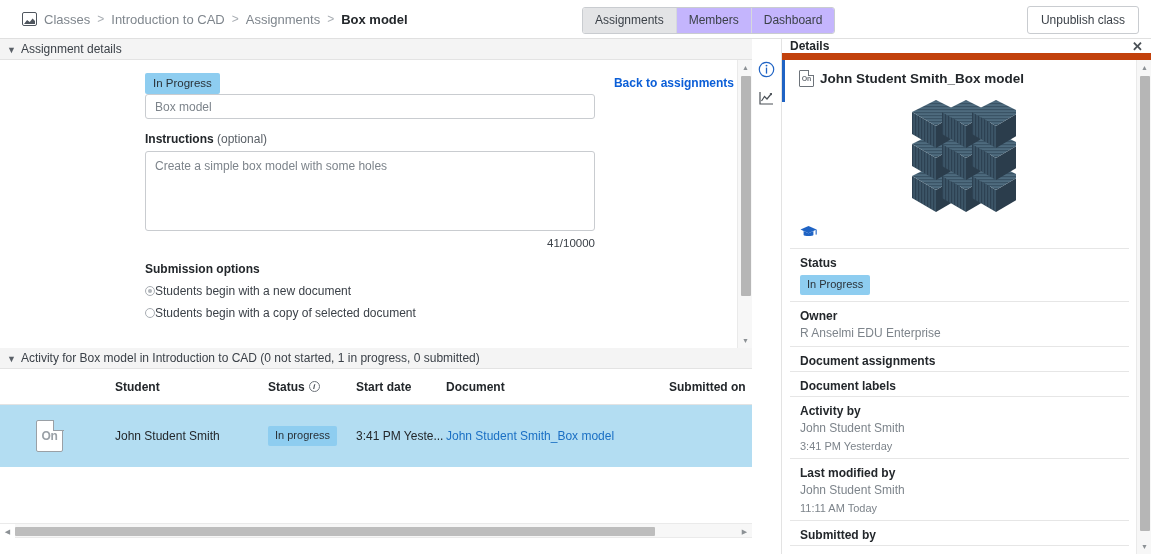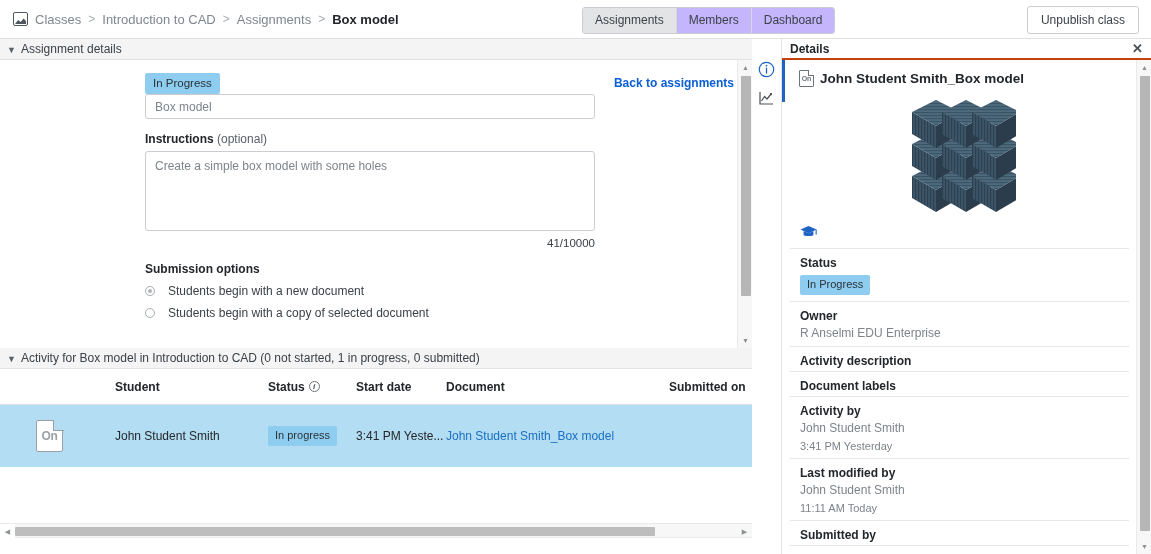--- a/index.html
+++ b/index.html
@@ -13,21 +13,21 @@
     color: #333940;
   }
   .app { position: relative; width: 1151px; height: 554px; }
 
   
   .topbar {
     position: absolute; top: 0; left: 0; width: 1151px; height: 39px;
     background: #ffffff; border-bottom: 1px solid #e0e0e0;
     display: flex; align-items: center;
   }
-  .breadcrumb { display: flex; align-items: center; padding-left: 13px; gap: 7px; }
+  .breadcrumb { display: flex; align-items: center; padding-left: 22px; gap: 7px; }
   .bc-icon {
     width: 15px; height: 14px; display: inline-block; position: relative;
     border: 1.6px solid #4f565e; border-radius: 2px; background: #fff;
   }
   .bc-icon::after {
     content: ""; position: absolute; left: 1px; right: 1px; bottom: 1px; height: 6px;
     background: #4f565e;
     clip-path: polygon(0% 100%, 28% 34%, 52% 68%, 78% 10%, 100% 52%, 100% 100%);
   }
   .bc-link { color: #7f868d; font-size: 13px; text-decoration: none; cursor: pointer; }
@@ -81,21 +81,21 @@
     width: 450px; height: 25px; border: 1px solid #c9ccd0; border-radius: 3px;
     padding: 0 9px; font-size: 12px; color: #7d848b; background: #fff;
     font-family: "Liberation Sans", sans-serif;
   }
   .text-area {
     width: 450px; height: 80px; border: 1px solid #c9ccd0; border-radius: 3px;
     padding: 7px 9px; font-size: 12px; color: #7d848b; background: #fff; resize: none;
     font-family: "Liberation Sans", sans-serif;
   }
   .counter { width: 450px; text-align: right; font-size: 11.5px; color: #3b4148; margin-top: 3px; }
-  .opt-row { display: flex; align-items: center; gap: 13px; margin-top: 8px; font-size: 12px; color: #3b4148; cursor: pointer; }
+  .opt-row { display: flex; align-items: center; gap: 0; margin-top: 8px; font-size: 12px; color: #3b4148; cursor: pointer; }
   .radio {
     width: 10px; height: 10px; border-radius: 50%; border: 1px solid #a8adb3;
     background: #fff; display: inline-block; position: relative; flex: none;
   }
   .radio.on::after {
     content: ""; position: absolute; left: 2px; top: 2px; width: 4px; height: 4px;
     border-radius: 50%; background: #b0b5ba;
   }
 
   
@@ -159,21 +159,21 @@
   .rail {
     position: absolute; top: 39px; left: 752px; width: 30px; height: 515px;
     background: #fff; border-right: 1px solid #e3e3e3;
     display: flex; flex-direction: column; align-items: center; padding-top: 21px; gap: 11px;
   }
   .rail-ico { width: 18px; height: 18px; display: flex; align-items: center; justify-content: center; cursor: pointer; }
 
   .rpanel { position: absolute; top: 39px; left: 782px; width: 369px; height: 515px; background: #fff; }
   .rp-head {
     height: 21px; display: flex; align-items: center; padding: 0 8px 0 8px;
-    border-bottom: 2px solid #c2410c; font-size: 12px; font-weight: bold; color: #23272b;
+    border-bottom: 7px solid #c2410c; font-size: 12px; font-weight: bold; color: #23272b;
   }
   .rp-close { margin-left: auto; color: #4a5056; font-size: 13px; cursor: pointer; line-height: 1; }
   .rp-body { position: relative; height: 494px; overflow: hidden; padding: 0 22px 0 8px; }
   .accent-bar { position: absolute; left: 0; top: 0; width: 3px; height: 42px; background: #1f63c4; }
 
   .rp-title { display: flex; align-items: center; gap: 6px; padding: 10px 0 0 9px; }
   .rp-title-text { font-size: 13.5px; font-weight: bold; color: #23272b; }
   .mini-doc {
     width: 15px; height: 17px; border: 1.3px solid #6d737a; border-radius: 1px;
     position: relative; background: #fff; flex: none;
@@ -423,21 +423,21 @@
           <span class="badge-sm">In Progress</span>
         </div>
       </div>
 
       <div class="kv">
         <div class="kv-key">Owner</div>
         <div class="kv-val">R Anselmi EDU Enterprise</div>
       </div>
 
       <div class="kv nopad">
-        <div class="kv-key">Activity description</div>
+        <div class="kv-key">Document assignments</div>
       </div>
 
       <div class="kv nopad">
         <div class="kv-key">Document labels</div>
       </div>
 
       <div class="kv">
         <div class="kv-key">Activity by</div>
         <div class="kv-val">John Student Smith</div>
         <div class="kv-val2">3:41 PM Yesterday</div>

